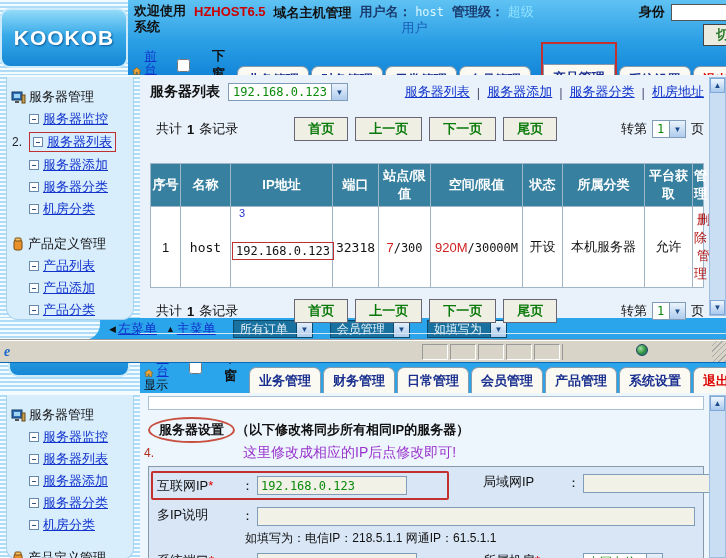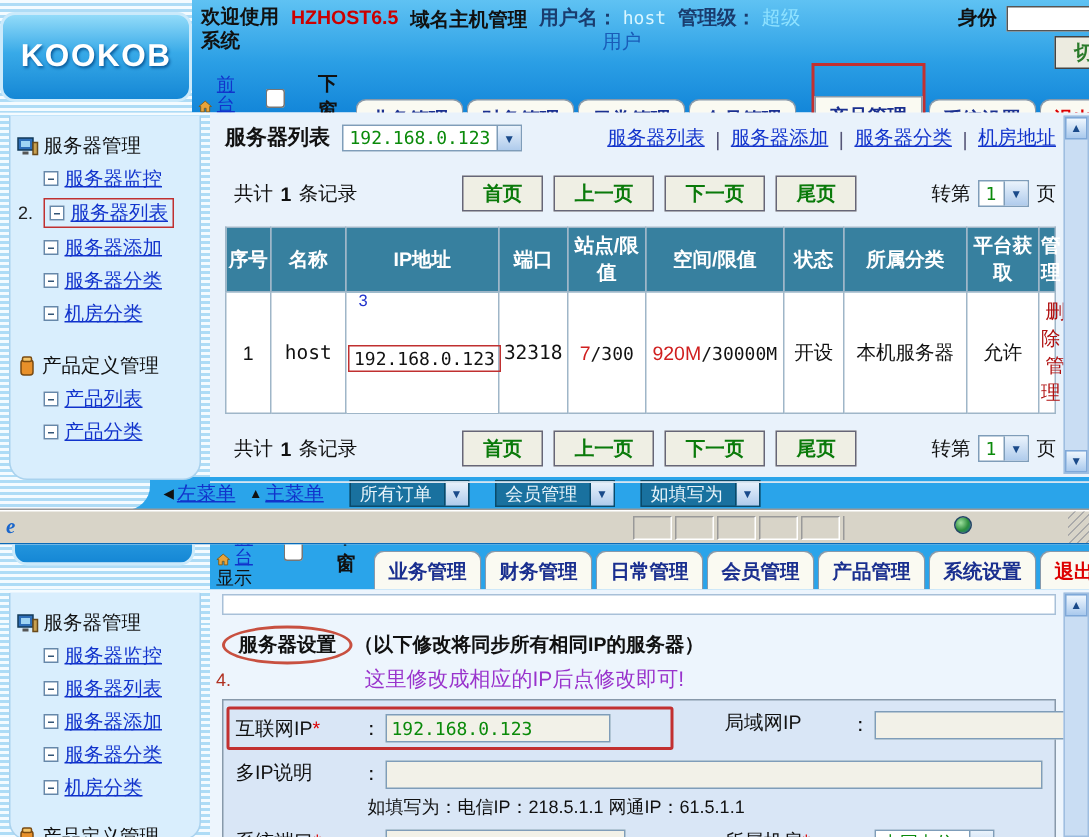--- a/index.html
+++ b/index.html
@@ -73,25 +73,25 @@
   .content1 { flex:1; position:relative; background:#E9F2FB; padding:0 22px 0 10px;
               display:flex; flex-direction:column; min-width:0; }
   .c1-toolbar { display:flex; align-items:center; padding-top:8px; }
   .c1-title { font-weight:bold; font-size:14px; }
   .c1-links { margin-left:auto; display:flex; gap:7px; align-items:center; font-size:13px; }
   .sep { color:#557; }
   .divider { height:2px; background:#26417F; margin-top:5px; }
   .pag-row { display:flex; align-items:center; margin:11px 0 6px; }
   .pag-label { margin-left:6px; }
   .pag-count { font-weight:bold; margin:0 5px; }
-  .pag-buttons { display:flex; gap:7px; margin-left:70px; }
+  .pag-buttons { display:flex; gap:7px; margin-left:56px; }
   .pag-btn { background:#EFEFE4; border:1px solid #667; padding:2px 13px; color:#0A7A0A;
              font-weight:bold; font-size:13px; cursor:pointer; white-space:nowrap; }
   .pag-goto { margin-left:auto; display:flex; align-items:center; gap:5px; }
-  .srv-table { border-collapse:collapse; width:100%; margin-top:4px; background:#fff; table-layout:fixed; }
+  .srv-table { border-collapse:collapse; width:100%; margin-top:16px; background:#fff; table-layout:fixed; }
   .srv-table th { background:#37809F; color:#fff; font-size:13px; font-weight:bold;
                   border:1px solid #9FB6C8; padding:3px 1px; }
   .srv-table td { border:1px solid #9FB6C8; padding:4px 1px; text-align:center; font-size:13px; background:#fff; }
   .mono { font-family:"DejaVu Sans Mono",monospace; font-size:12px; }
   .red-text { color:#D02020; }
   .ip-cell { position:relative; padding-top:12px !important; }
   .annot3 { position:absolute; top:0; left:8px; color:#2233CC; font-size:11px; }
   .ip-box { border:1px solid #C03030; padding:1px 3px; display:inline-block; }
   .manage-link { color:#B01010; text-decoration:none; cursor:pointer; margin:0 3px; }
   .c1-filler { flex:1; background:#fff; margin:4px -22px 0 -10px; border-top:1px solid #D8E4F0; }
@@ -265,20 +265,26 @@
                 <rect x="3" y="3" width="8" height="10" rx="2" fill="#E8902A" stroke="#7A4A10"></rect>
                 <rect x="4" y="1" width="6" height="3" rx="1" fill="#F4C468" stroke="#7A4A10"></rect>
               </svg>
             <span>产品定义管理</span>
           </div>
           <div class="side-item">
             <span class="collapse-icon">
                 <i></i>
               </span>
             <span class="link">产品列表</span>
+          </div>
+          <div class="side-item">
+            <span class="collapse-icon">
+                <i></i>
+              </span>
+            <span class="link">产品添加</span>
           </div>
           <div class="side-item">
             <span class="collapse-icon">
                 <i></i>
               </span>
             <span class="link">产品分类</span>
           </div>
 
         </div>
       </div>

